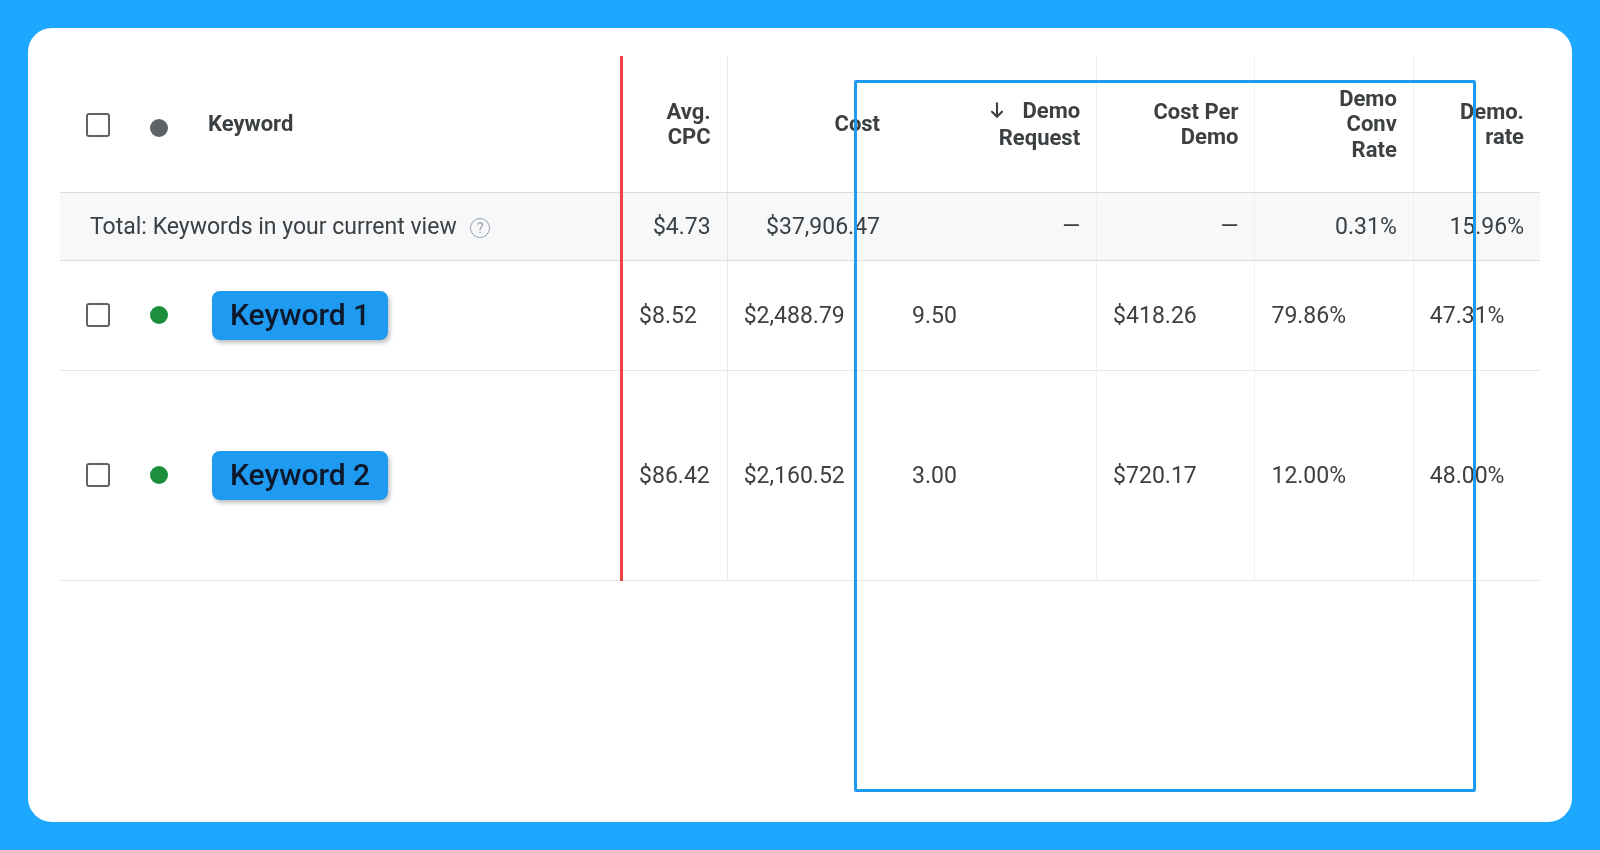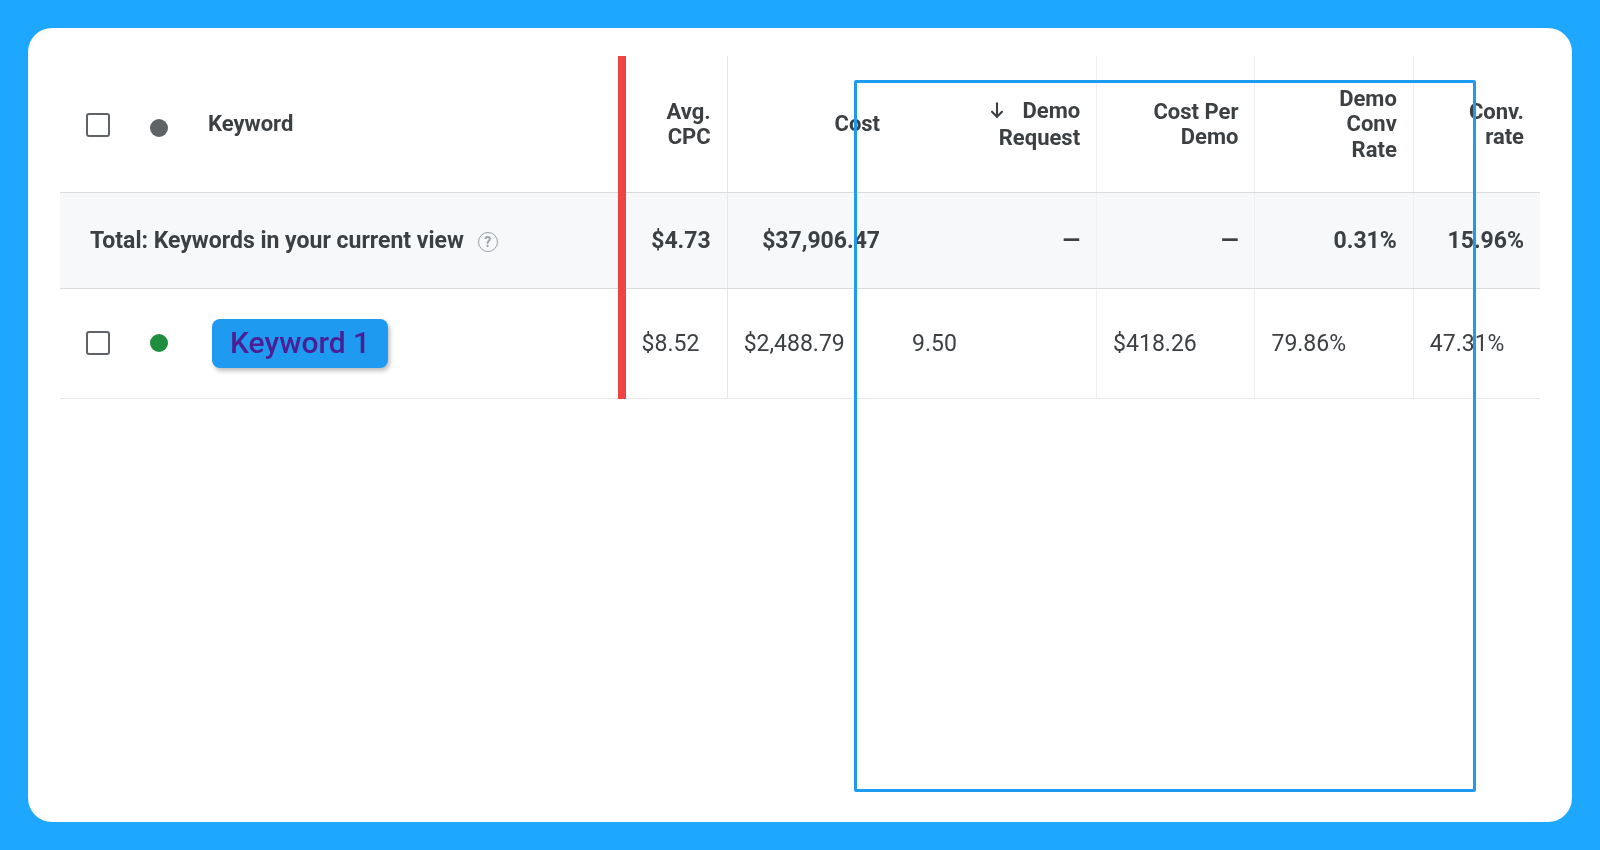--- a/index.html
+++ b/index.html
@@ -64,24 +64,24 @@
   .dot {
     width: 18px; height: 18px; border-radius: 50%;
     display: inline-block; flex: 0 0 auto;
   }
   .dot.gray { background: #5f6368; }
   .dot.green { background: #1e8e3e; }
 
   
   tr.total td {
     background: #f6f8fa;
-    padding: 34px 16px;
+    padding: 20px 16px;
     border-bottom: 1px solid #dadce0;
     text-align: right;
-    font-weight: 700;
+    font-weight: 400;
     font-size: 23px;
   }
   tr.total td.kw-cell {
     text-align: left;
     padding-left: 30px;
   }
   .help-icon {
     display: inline-flex;
     width: 20px; height: 20px;
     border: 1.8px solid #9aa0a6;
@@ -102,31 +102,31 @@
   tr.data.tall td { padding-top: 80px; padding-bottom: 80px; }
   tr.data td.kw-cell { text-align: left; padding-left: 0; }
   .kw-inner {
     display: flex;
     align-items: center;
     gap: 40px;
     padding-left: 26px;
   }
   .kw-pill {
     background: #1e9bf0;
-    color: #4c1d95;
+    color: #0f172a;
     font-size: 30px;
     font-weight: 500;
     padding: 6px 18px 8px;
     border-radius: 8px;
     box-shadow: 2px 3px 4px rgba(0,0,0,0.25);
     margin-left: 4px;
   }
 
   
-  th.avgcpc-head, td.avgcpc-cell { border-left: 8px solid #ef4444; }
+  th.avgcpc-head, td.avgcpc-cell { border-left: 3px solid #ef4444; }
   th.cost-head, td.cost-cell { border-left: 1px solid #e6e8eb; margin-left: 24px; }
   
   td.hl + td.hl, th.hl + th.hl { border-left: 1px solid #eef0f2; }
 
   
   .highlight-box {
     position: absolute;
     top: 52px;
     left: 826px;
     width: 622px;
@@ -186,21 +186,21 @@
         <th class="hl">
           <span>Cost Per</span><br>
           <span>Demo</span>
         </th>
         <th class="hl">
           <span>Demo</span><br>
           <span>Conv</span><br>
           <span>Rate</span>
         </th>
         <th class="hl">
-          <span>Conv.</span><br>
+          <span>Demo.</span><br>
           <span>rate</span>
         </th>
       </tr>
     </thead>
     <tbody>
       <tr class="total">
         <td class="kw-cell">
           <span>Total: Keywords in your current view</span>
           <span class="help-icon">?</span>
         </td>
@@ -221,18 +221,33 @@
           </div>
         </td>
         <td class="avgcpc-cell">$8.52</td>
         <td class="cost-cell">$2,488.79</td>
         <td class="hl">9.50</td>
         <td class="hl">$418.26</td>
         <td class="hl">79.86%</td>
         <td class="hl">47.31%</td>
       </tr>
 
+      <tr class="data tall">
+        <td class="kw-cell">
+          <div class="kw-inner">
+            <span class="checkbox"></span>
+            <span class="dot green"></span>
+            <span class="kw-pill">Keyword 2</span>
+          </div>
+        </td>
+        <td class="avgcpc-cell">$86.42</td>
+        <td class="cost-cell">$2,160.52</td>
+        <td class="hl">3.00</td>
+        <td class="hl">$720.17</td>
+        <td class="hl">12.00%</td>
+        <td class="hl">48.00%</td>
+      </tr>
 
     </tbody>
   </table>
 
   <div class="highlight-box"></div>
 </div>
 
 </body></html>

